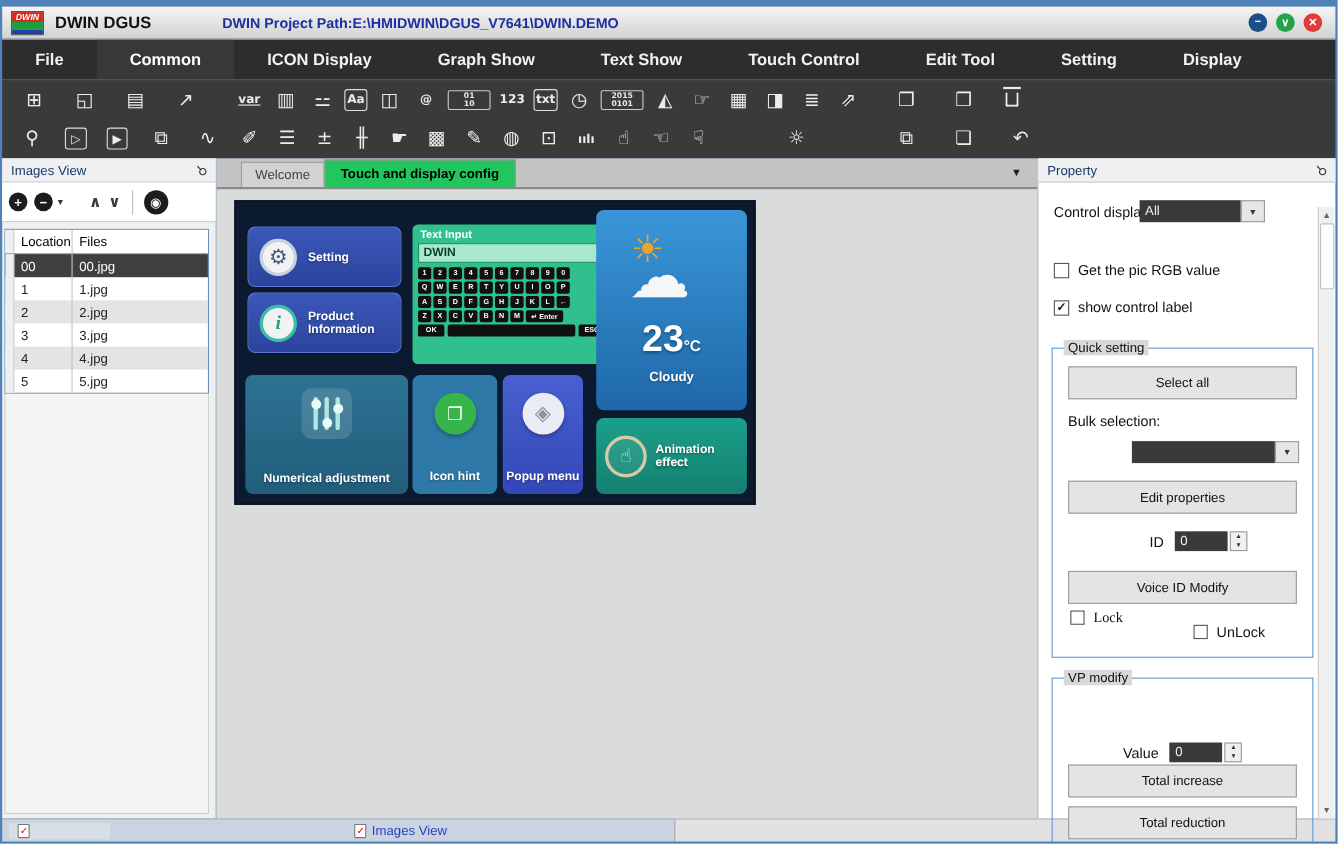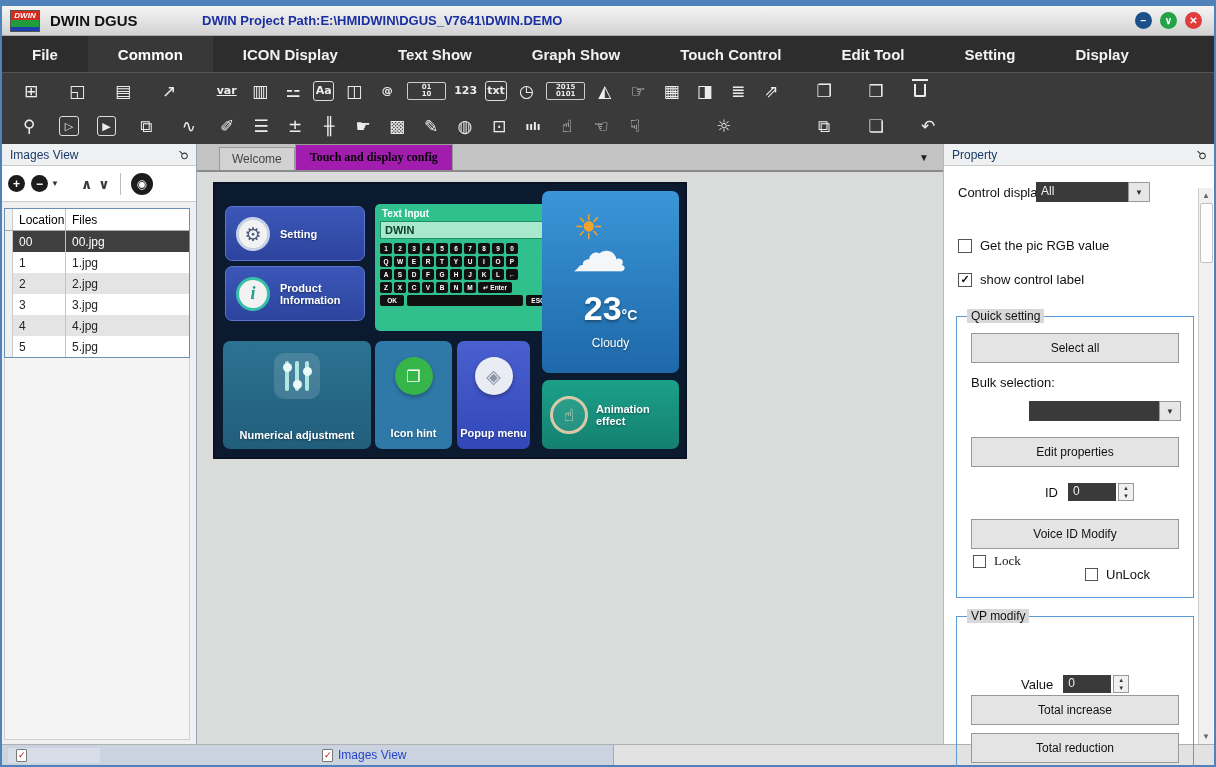--- a/index.html
+++ b/index.html
@@ -66,21 +66,21 @@
   .iv-row .c2 { flex:1; padding-left:6px; border-left:1px solid #c4c4c4; align-self:stretch; display:flex; align-items:center; }
   .iv-row.hdr { background:#fff; border-bottom:1px solid #aaa; height:22px; font-weight:normal; color:#000; }
   .iv-row.sel { background:#3f3f3f; color:#fff; }
   .iv-row.alt { background:#e4e4e4; }
   .iv-filler { flex:1; background:#f4f4f4; margin:0 6px 4px 2px; border:1px solid #d0d0d0; border-top:none; }
 
   
   .center { flex:1; display:flex; flex-direction:column; min-width:0; }
   .tabstrip { height:28px; background:#c3c3c3; border-bottom:2px solid #8a8a8a; display:flex; align-items:flex-end; padding-left:22px; position:relative; }
   .tab { font-size:12px; padding:4px 12px; border:1px solid #9a9a9a; border-bottom:none; background:#d2d2d2; color:#444; cursor:pointer; }
-  .tab.active { background:#a21caf; color:#000; font-weight:bold; padding:5px 14px;font-family:Liberation Serif, serif; }
+  .tab.active { background:#22c55e; color:#000; font-weight:bold; padding:5px 14px; }
   .tab-caret { position:absolute; right:14px; top:8px; font-size:10px; color:#222; cursor:pointer; }
   .canvas { flex:1; background:#dadcdc; position:relative; }
 
   
   .preview { position:absolute; left:16px; top:10px; width:474px; height:277px; background:#0c1a30; border:2px solid #0a1322; cursor:pointer; }
   .tile { position:absolute; border-radius:7px; color:#fff; }
   .t-set, .t-prod { background:linear-gradient(#3b57b8,#2c449e); border:1px solid #5a74d0; display:flex; align-items:center; padding:0 10px; gap:10px; }
   .t-label { font-size:11px; font-weight:bold; text-shadow:0 1px 2px rgba(0,0,0,.4); }
   .ring { width:34px; height:34px; border-radius:50%; background:#f2f2f2; display:flex; align-items:center; justify-content:center; font-family:"DejaVu Sans", sans-serif; }
   .ring.gear { border:3px solid #c8d0e4; color:#4a5a7c; font-size:19px; }
@@ -104,21 +104,21 @@
   .t-hint { background:#2f79a8; display:flex; flex-direction:column; align-items:center; justify-content:space-between; padding:16px 2px 10px; }
   .hint-circ { width:38px; height:38px; border-radius:50%; background:#35b54a; color:#fff; font-size:16px; display:flex; align-items:center; justify-content:center; font-family:"DejaVu Sans", sans-serif; box-shadow:0 2px 4px rgba(0,0,0,.3); }
   .t-pop { background:linear-gradient(#4a5fd0,#3348b8); display:flex; flex-direction:column; align-items:center; justify-content:space-between; padding:16px 2px 10px; }
   .pop-circ { width:38px; height:38px; border-radius:50%; background:#e9edf3; color:#8a94a6; font-size:19px; display:flex; align-items:center; justify-content:center; font-family:"DejaVu Sans", sans-serif; box-shadow:0 2px 4px rgba(0,0,0,.3); }
   .t-wea { background:linear-gradient(#3a96d8,#1e68a8); display:flex; flex-direction:column; align-items:center; }
   .wea-icon { position:relative; width:90px; height:80px; margin-top:14px; }
   .sun { position:absolute; left:8px; top:2px; font-size:34px; color:#f0a32a; font-family:"DejaVu Sans", sans-serif; }
   .cloud { position:absolute; left:6px; top:14px; font-size:56px; color:#f4f6f8; font-family:"DejaVu Sans", sans-serif; }
   .wea-temp { font-size:34px; font-weight:bold; text-shadow:0 2px 3px rgba(0,0,0,.35); margin-top:8px; line-height:30px; }
   .wea-unit { font-size:14px; font-weight:bold; }
-  .wea-cond { font-size:12px; font-weight:normal; margin-top:6px; text-shadow:0 1px 2px rgba(0,0,0,.35); }
+  .wea-cond { font-size:12px; font-weight:bold; margin-top:6px; text-shadow:0 1px 2px rgba(0,0,0,.35); }
   .t-anim { background:linear-gradient(#1ba089,#148070); display:flex; align-items:center; gap:8px; padding:0 8px; }
   .anim-circ { width:38px; height:38px; border-radius:50%; border:3px solid #d9c9a8; color:#ece0c4; font-size:17px; display:flex; align-items:center; justify-content:center; font-family:"DejaVu Sans", sans-serif; background:rgba(255,255,255,.08); }
 
   
   .right-panel { width:271px; background:#ffffff; border-left:1px solid #b8b8b8; display:flex; flex-direction:column; position:relative; }
   .rp-body { flex:1; position:relative; padding-right:16px; }
   .scrollbar { position:absolute; right:1px; top:22px; bottom:0; width:15px; background:#f0f0f0; border-left:1px solid #ccc; display:flex; flex-direction:column; align-items:center; }
   .sb-arrow { width:15px; height:15px; font-size:8px; color:#666; display:flex; align-items:center; justify-content:center; cursor:pointer; }
   .sb-thumb { width:13px; height:60px; background:#fdfdfd; border:1px solid #c0c0c0; border-radius:2px; cursor:pointer; }
   .sb-fill { flex:1; }
@@ -170,22 +170,22 @@
       <div class="wbtn min">−</div>
       <div class="wbtn max">∨</div>
       <div class="wbtn cls">✕</div>
     </div>
   </div>
 
   <div class="menubar">
     <div class="menu-item">File</div>
     <div class="menu-item active">Common</div>
     <div class="menu-item">ICON Display</div>
+    <div class="menu-item">Graph Show</div>
     <div class="menu-item">Text Show</div>
-    <div class="menu-item">Graph Show</div>
     <div class="menu-item">Touch Control</div>
     <div class="menu-item">Edit Tool</div>
     <div class="menu-item">Setting</div>
     <div class="menu-item">Display</div>
   </div>
 
   <div class="toolbar">
     <div class="tb-col g1">
       <div class="tb-row">
         <span class="ti">⊞</span>

